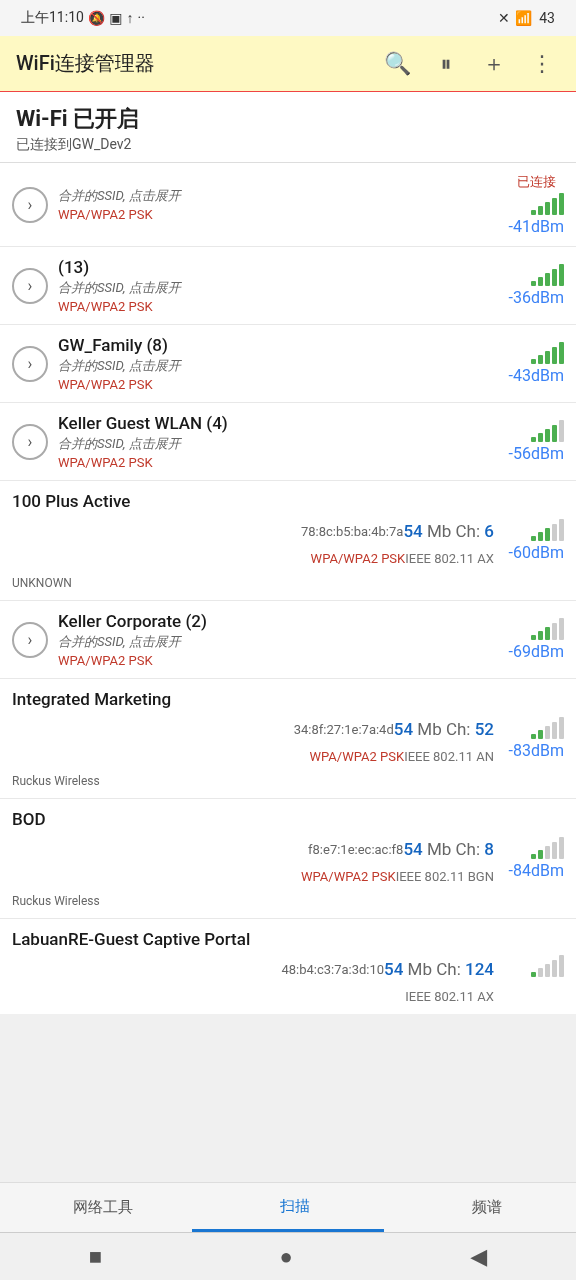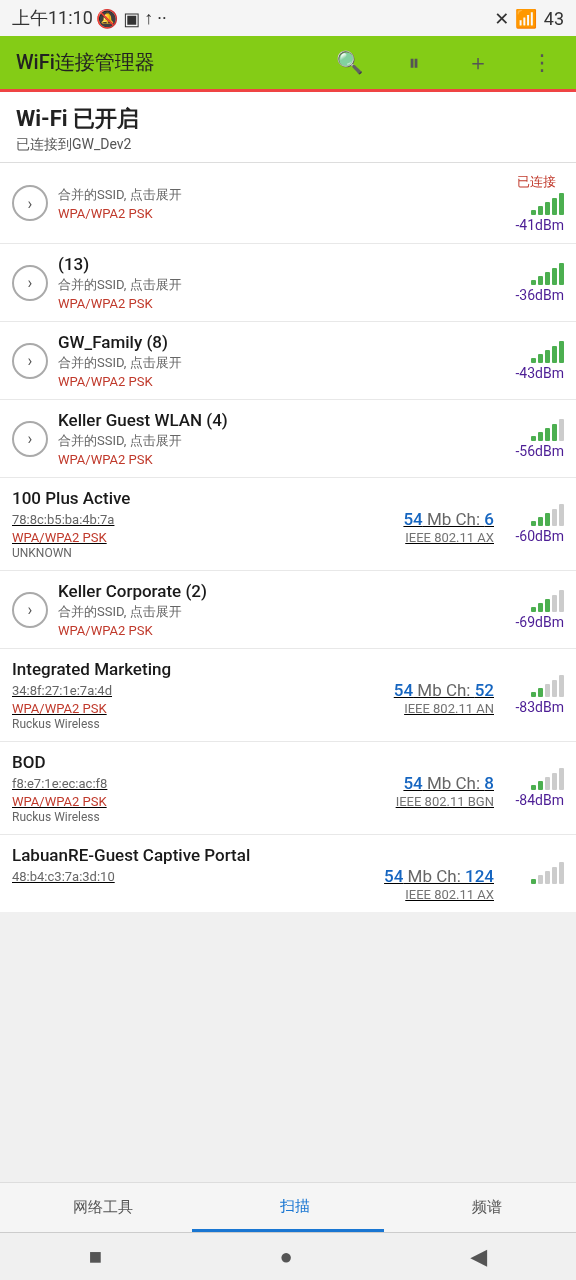--- a/index.html
+++ b/index.html
@@ -11,36 +11,36 @@
       overflow-x: hidden;
     }
 
     
     .status-bar {
       background: #f5f5f5;
       height: 36px;
       display: flex;
       align-items: center;
       justify-content: space-between;
-      padding: 0 12px;
-      font-size: 18px;
+      padding: 0 21px;
+      font-size: 14px;
       color: #333;
     }
     .status-left { display: flex; align-items: center; gap: 4px; }
     .status-right { display: flex; align-items: center; gap: 6px; }
 
     
     .app-bar {
-      background: #84cc16;
+      background: #fef9c3;
       height: 56px;
       display: flex;
       align-items: center;
       padding: 0 16px;
-      gap: 28px;
-      border-bottom: 3px solid #ef4444;
+      gap: 12px;
+      border-bottom: 1px solid #ef4444;
     }
     .app-title {
       flex: 1;
       font-size: 20px;
       font-weight: 500;
       color: #222;
     }
     .app-bar-icon {
       width: 36px;
       height: 36px;
@@ -106,20 +106,21 @@
       gap: 2px;
     }
     .network-name {
       font-size: 17px;
       font-weight: 500;
       color: #1a1a1a;
     }
     .network-sub {
       font-size: 13px;
       color: #666;
+      font-style: italic;
     }
     .network-security {
       font-size: 13px;
       color: #c0392b;
     }
     .network-connected-badge {
       font-size: 13px;
       color: #c0392b;
       margin-right: 8px;
     }
@@ -138,34 +139,33 @@
     }
     .signal-bar {
       width: 5px;
       background: #ccc;
       border-radius: 1px;
     }
     .signal-bar.active {
       background: #4caf50;
     }
     .dbm-text {
-      font-size: 14px;
-      color: #4c1d95;
+      font-size: 16px;
+      color: #3b82f6;
       white-space: nowrap;
     }
 
     
     .network-item-detail .network-info {
-      gap: 1px;
+      gap: 10px;
     }
     .detail-row {
       display: flex;
-      justify-content: space-between;
-      align-items: center;
-      text-decoration: underline;
+      justify-content: flex-end;
+      align-items: center;
     }
     .detail-mac {
       font-size: 13px;
       color: #666;
     }
     .detail-speed {
       font-size: 17px;
       color: #666;
     }
     .detail-speed span.blue {

